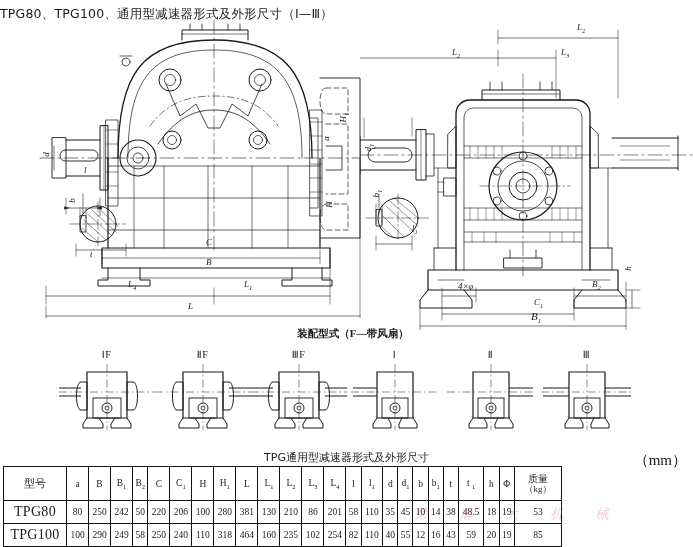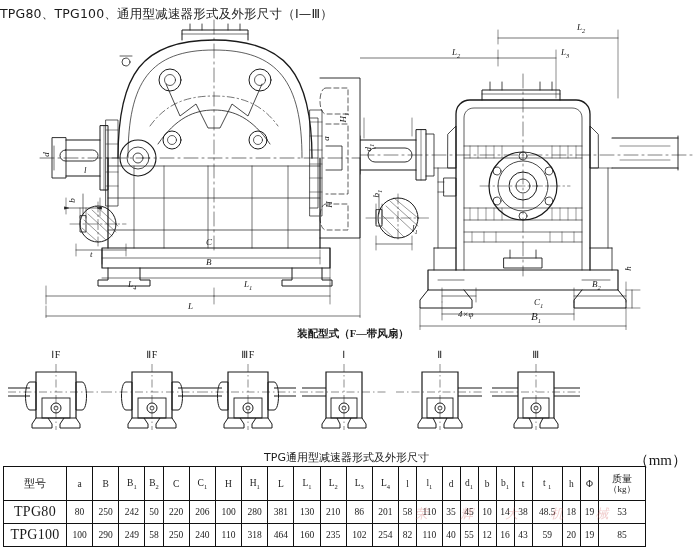--- a/index.html
+++ b/index.html
@@ -37,21 +37,21 @@
   
   .assy-caption{
     position:absolute;left:238px;top:327px;width:230px;
     text-align:center;font-size:10.5px;font-weight:bold;
     font-family:Liberation Serif, serif;white-space:nowrap;
   }
 
   
   .variants{
     position:absolute;left:0;top:348px;width:693px;height:88px;
-    display:flex;justify-content:flex-start;align-items:flex-start;
+    display:flex;justify-content:center;align-items:flex-start;
     padding:0 8px;box-sizing:border-box;
   }
   .variant{width:96px;text-align:center;}
   .variant .vlabel{
     font-size:10px;font-family:"Liberation Serif", serif;
     height:14px;line-height:14px;letter-spacing:.5px;
   }
   .variant svg{display:block;margin:0 auto;}
 
   
@@ -60,21 +60,21 @@
     font-size:11px;font-family:"DejaVu Sans", sans-serif;white-space:nowrap;
   }
   .tbl-unit{
     position:absolute;right:6px;top:451px;font-size:15px;
     font-family:"Liberation Serif", serif;
   }
 
   
   table.dims{
     position:absolute;left:3px;top:466px;
-    width:643px;
+    width:559px;
     border-collapse:collapse;
     font-family:"Liberation Serif", serif;
     font-size:9.5px;
     background:#fff;
     border-radius:7px;
   }
   table.dims th,table.dims td{
     border:1px solid #111;
     text-align:center;vertical-align:middle;
     padding:0;height:22px;
@@ -318,21 +318,21 @@
       </g>
     </svg>
   </div>
 
   <div class="dimlabel" style="left:577px;top:23px;">L<sub>2</sub></div>
   <div class="dimlabel" style="left:452px;top:48px;">L<sub>2</sub></div>
   <div class="dimlabel" style="left:561px;top:48px;">L<sub>3</sub></div>
   <div class="dimlabel vert" style="left:366px;top:142px;">d<sub>1</sub></div>
   <div class="dimlabel vert" style="left:374px;top:188px;">b<sub>1</sub></div>
   <div class="dimlabel" style="left:412px;top:224px;">l<sub>1</sub></div>
-  <div class="dimlabel" style="left:458px;top:282px;margin-top:28px;">4×φ</div>
+  <div class="dimlabel" style="left:458px;top:282px;">4×φ</div>
   <div class="dimlabel" style="left:592px;top:280px;">B<sub>2</sub></div>
   <div class="dimlabel vert" style="left:626px;top:264px;">h</div>
   <div class="dimlabel" style="left:534px;top:298px;">C<sub>1</sub></div>
   <div class="dimlabel" style="left:531px;top:311px;font-size:11px;">B<sub>1</sub></div>
 
   <div class="assy-caption">装配型式（F—带风扇）</div>
 
   <div class="variants">
 
     <div class="variant">

